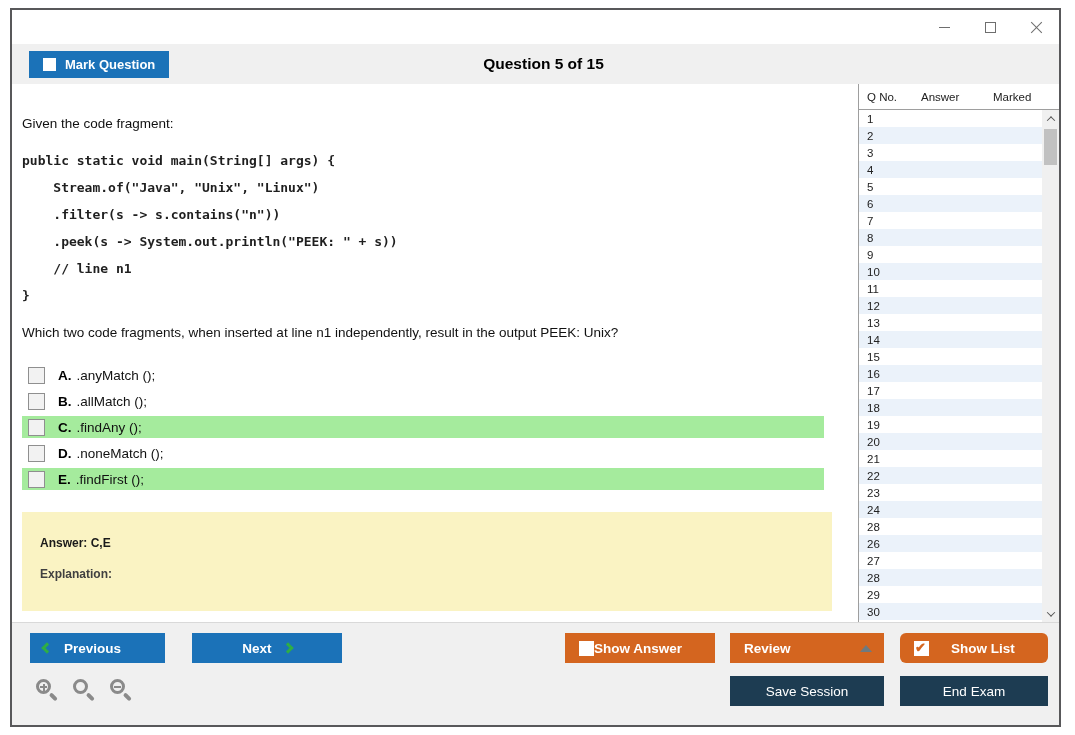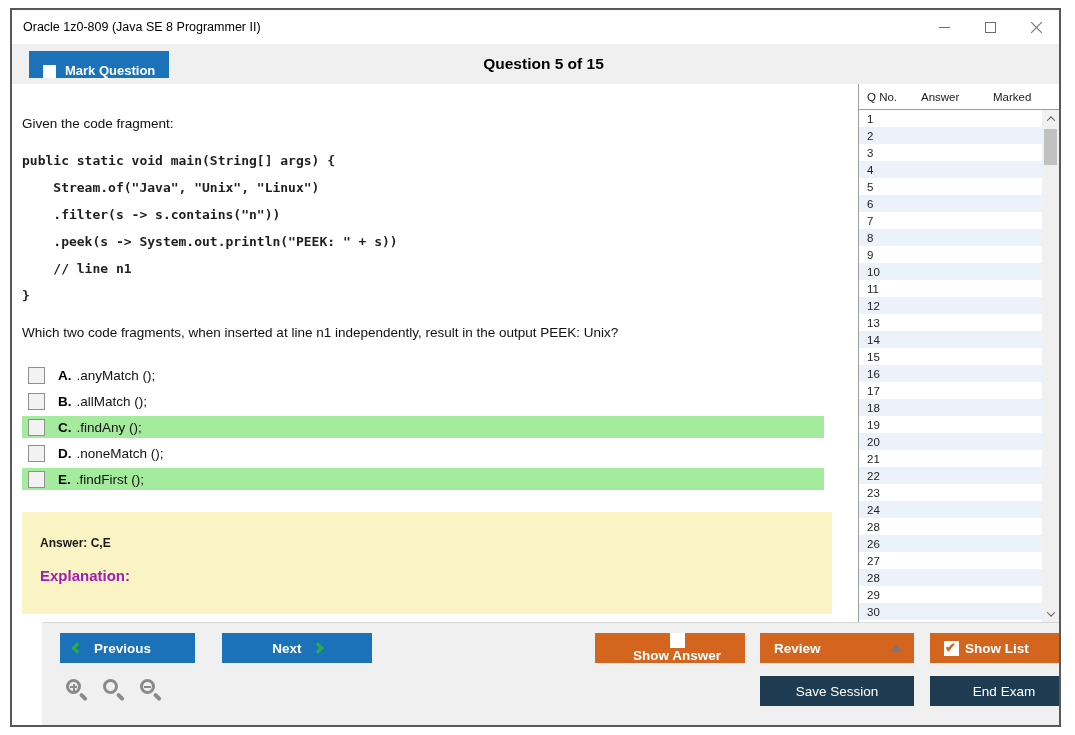--- a/index.html
+++ b/index.html
@@ -12,92 +12,91 @@
   .win-controls{ margin-left:auto; display:flex; height:100%;}
   .win-btn{ width:46px; height:100%; display:flex; align-items:center; justify-content:center; cursor:default;}
   .min-glyph{ width:11px; height:1px; background:#6e6e6e; display:block;}
   .max-glyph{ width:11px; height:11px; border:1px solid #6e6e6e; display:block;}
   .close-glyph{ position:relative; width:13px; height:13px; display:block;}
   .close-glyph::before,.close-glyph::after{ content:""; position:absolute; left:-1px; top:6px; width:15px; height:1px; background:#6e6e6e;}
   .close-glyph::before{ transform:rotate(45deg);} .close-glyph::after{ transform:rotate(-45deg);}
   
   .headerband{ height:40px; background:#f0f0f0; position:relative; display:flex; align-items:center; flex:0 0 auto;}
   .mark-btn{ margin-left:17px; height:27px; background:#1b72b8; color:#fff; font-weight:bold; font-size:13px;
-             display:flex; align-items:flex-end; gap:9px; padding:0 14px; border:none; cursor:pointer; z-index:2;}
+             display:flex; align-items:center; gap:9px; padding:0 14px; border:none; cursor:pointer; z-index:2;}
   .mark-cb{ width:13px; height:13px; background:#fff; display:inline-block;}
   .q-counter{ position:absolute; left:16px; right:0; text-align:center; font-weight:bold; font-size:15.5px; color:#000;}
   
   .body{ flex:1 1 auto; display:flex; overflow:hidden;}
   .main{ flex:1 1 auto; padding:28px 8px 0 10px; overflow:hidden;}
   .intro{ font-size:13.5px; color:#111; margin:4px 0 16px;}
   .code{ font-family:"DejaVu Sans Mono", monospace; font-weight:bold; font-size:13px; line-height:27px;
          color:#1f1f1f; white-space:pre; margin:0 0 16px;}
   .prompt{ font-size:13.5px; color:#111; margin:8px 0 24px;}
   .opt-row{ display:flex; align-items:center; height:22px; margin-bottom:4px; padding-left:6px;}
   .opt-row.hl{ background:#a5eb9d;}
   .opt-cb{ width:17px; height:17px; background:#f2f2f2; border:1px solid #8f8f8f; margin-right:13px; flex:0 0 auto; cursor:pointer;}
   .opt-letter{ font-weight:bold; font-size:13.5px; margin-right:5px; color:#000;}
   .opt-text{ font-size:13.5px; color:#111;}
   .answer-box{ background:#faf3c3; margin-top:22px; padding:24px 18px 30px; width:828px;}
   .answer-line{ font-weight:bold; font-size:12px; color:#1a1a1a; margin-bottom:17px;}
-  .explanation-line{ font-weight:bold; font-size:15px; color:#a21caf;}
+  .explanation-line{ font-weight:bold; font-size:12px; color:#404040;}
   
   .sidebar{ width:201px; flex:0 0 auto; border-left:1px solid #9e9e9e; display:flex; flex-direction:column; background:#fff;margin-left:26px;}
   .sb-header{ height:26px; flex:0 0 auto; display:flex; align-items:center; font-size:11.5px; color:#222;
               border-bottom:1px solid #9e9e9e;}
   .sb-h-qno{ width:62px; padding-left:8px;}
   .sb-h-answer{ width:72px;}
   .sb-h-marked{ width:60px;}
   .sb-body{ flex:1 1 auto; display:flex; overflow:hidden;}
   .qlist{ flex:1 1 auto;}
   .qrow{ height:17px; display:flex; align-items:center; font-size:11.5px; color:#222; padding-left:8px; cursor:pointer;}
   .qrow:nth-child(even){ background:#ebf2fa;}
   .scrollbar{ width:17px; flex:0 0 auto; background:#f0f0f0; display:flex; flex-direction:column; align-items:center;}
   .scroll-up,.scroll-down{ height:17px; width:100%; display:flex; align-items:center; justify-content:center; cursor:pointer;}
   .chev{ width:6px; height:6px; border-left:1.5px solid #555; border-top:1.5px solid #555; display:block;}
   .chev.up{ transform:rotate(45deg) translate(1px,1px);}
   .chev.down{ transform:rotate(225deg) translate(1px,1px);}
   .scroll-thumb{ width:13px; height:36px; background:#c1c1c1; margin-top:2px; cursor:pointer;}
   .scroll-down{ margin-top:auto;}
   
-  .footer{ height:103px; flex:0 0 auto; background:#f0f0f0; position:relative; border-top:1px solid #d9d9d9;margin-left:30px;}
+  .footer{ height:103px; flex:0 0 auto; background:#f0f0f0; position:relative; border-top:1px solid #d9d9d9;}
   .fbtn{ position:absolute; height:30px; border:none; color:#fff; font-size:13.5px; font-weight:bold;
          display:flex; align-items:center; cursor:pointer;}
   .blue{ background:#1b72b8;}
   .orange{ background:#d4651f;}
   .navy{ background:#1d3c52; font-weight:normal; justify-content:center; font-size:13.5px;}
   .btn-prev{ left:18px; top:10px; width:135px; padding-left:13px; gap:13px;}
   .btn-next{ left:180px; top:10px; width:150px; justify-content:center; gap:12px;}
   .gchev{ width:8px; height:8px; border-left:3px solid #2fae45; border-bottom:3px solid #2fae45; display:block;}
   .gchev.left{ transform:rotate(45deg);}
   .gchev.right{ transform:rotate(225deg);}
-  .btn-show-answer{ left:553px; top:10px; width:150px; padding-left:14px; flex-direction:column;}
+  .btn-show-answer{ left:553px; top:10px; width:150px; padding-left:14px; }
   .btn-review{ left:718px; top:10px; width:154px; padding-left:14px;}
-  .btn-show-list{ left:888px; top:10px; width:148px; padding-left:14px; gap:6px;}
+  .btn-show-list{ left:888px; top:10px; width:148px; padding-left:14px; gap:22px;border-radius:6px;}
   .btn-save{ left:718px; top:53px; width:154px;}
   .btn-end{ left:888px; top:53px; width:148px;}
   .wcb{ width:15px; height:15px; background:#fff; display:inline-block; position:relative;}
   .wcb.checked::after{ content:"\2714"; position:absolute; left:1px; top:-1px; color:#d4651f; font-size:13px; font-weight:bold;}
   .tri-up{ margin-left:auto; margin-right:12px; width:0; height:0; border-left:6px solid transparent;
            border-right:6px solid transparent; border-bottom:7px solid #6e7a80; display:block;}
   
   .zoom-tools{ position:absolute; left:24px; top:56px; display:flex; gap:11px;}
   .mag{ position:relative; width:26px; height:26px; cursor:pointer;}
   .mag .lens{ position:absolute; left:0; top:0; width:15px; height:15px; border:3px solid #8a8a8a; border-radius:50%;}
   .mag .handle{ position:absolute; width:9px; height:3.5px; background:#8a8a8a; left:13px; top:16px; transform:rotate(45deg); border-radius:2px;}
   .mag .plus-h,.mag .minus-h{ position:absolute; left:4px; top:7px; width:7px; height:2px; background:#8a8a8a;}
   .mag .plus-v{ position:absolute; left:6.5px; top:4.5px; width:2px; height:7px; background:#8a8a8a;}
 </style>
 </head>
 <body>
 
 <div class="window">
 
   <div class="titlebar">
-    <span class="title">Oracle 1z0-809 (Java SE 8 Programmer II)</span>
     <div class="win-controls">
       <div class="win-btn">
           <span class="min-glyph"></span>
         </div>
       <div class="win-btn">
           <span class="max-glyph"></span>
         </div>
       <div class="win-btn">
           <span class="close-glyph"></span>
         </div>

